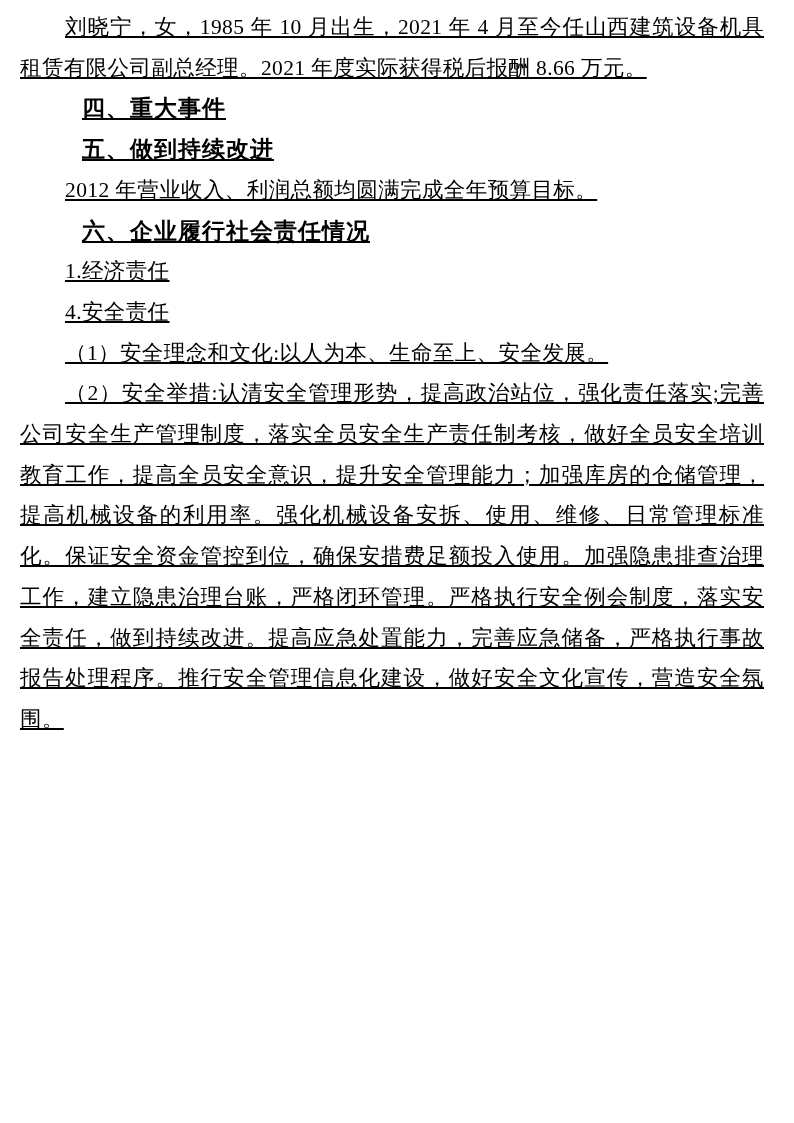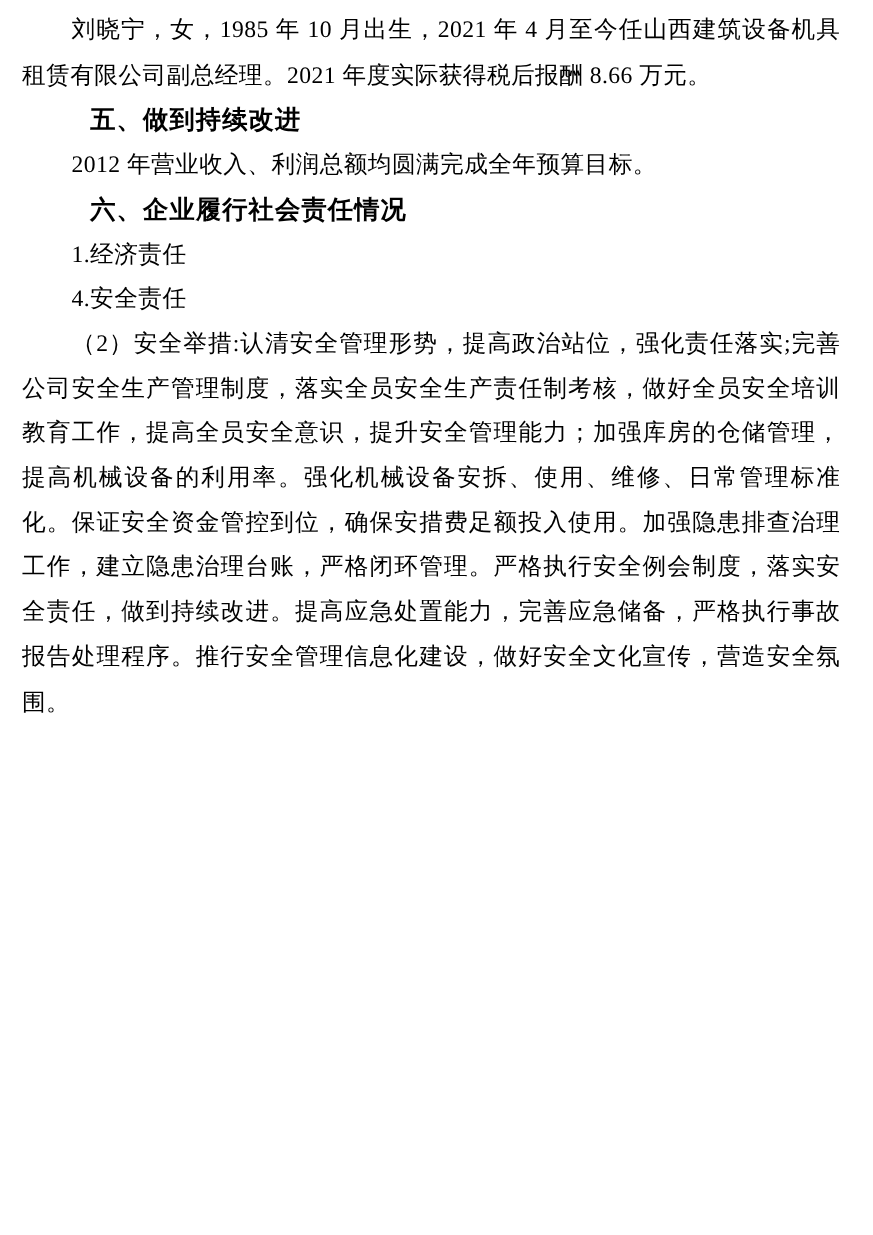--- a/index.html
+++ b/index.html
@@ -8,20 +8,21 @@
     background: #ffffff;
   }
   .page {
     position: relative;
     box-sizing: border-box;
     width: 794px;
     height: 1123px;
     background: #ffffff;
     padding: 7px 30px 0 20px;
     overflow: hidden;
+    text-decoration: underline;
   }
   .para {
     margin: 0;
     font-family: "Liberation Serif", serif;
     font-size: 21.5px;
     line-height: 40.7px;
     letter-spacing: 0.4px;
     color: #000000;
     text-align: justify;
     text-justify: inter-character;
@@ -39,28 +40,30 @@
     text-indent: 62px;
     word-break: break-all;
   }
 </style>
 </head>
 <body>
 
 <div class="page">
   <p class="para">刘晓宁，女，1985 年 10 月出生，2021 年 4 月至今任山西建筑设备机具租赁有限公司副总经理。2021 年度实际获得税后报酬 8.66 万元。</p>
 
+  <h2 class="heading">四、重大事件</h2>
 
 
   <h2 class="heading">五、做到持续改进</h2>
 
   <p class="para">2012 年营业收入、利润总额均圆满完成全年预算目标。</p>
 
   <h2 class="heading">六、企业履行社会责任情况</h2>
 
   <p class="para">1.经济责任</p>
 
 
   <p class="para">4.安全责任</p>
 
+  <p class="para">（1）安全理念和文化:以人为本、生命至上、安全发展。</p>
 
   <p class="para">（2）安全举措:认清安全管理形势，提高政治站位，强化责任落实;完善公司安全生产管理制度，落实全员安全生产责任制考核，做好全员安全培训教育工作，提高全员安全意识，提升安全管理能力；加强库房的仓储管理，提高机械设备的利用率。强化机械设备安拆、使用、维修、日常管理标准化。保证安全资金管控到位，确保安措费足额投入使用。加强隐患排查治理工作，建立隐患治理台账，严格闭环管理。严格执行安全例会制度，落实安全责任，做到持续改进。提高应急处置能力，完善应急储备，严格执行事故报告处理程序。推行安全管理信息化建设，做好安全文化宣传，营造安全氛围。</p>
 </div>
 
 </body></html>

